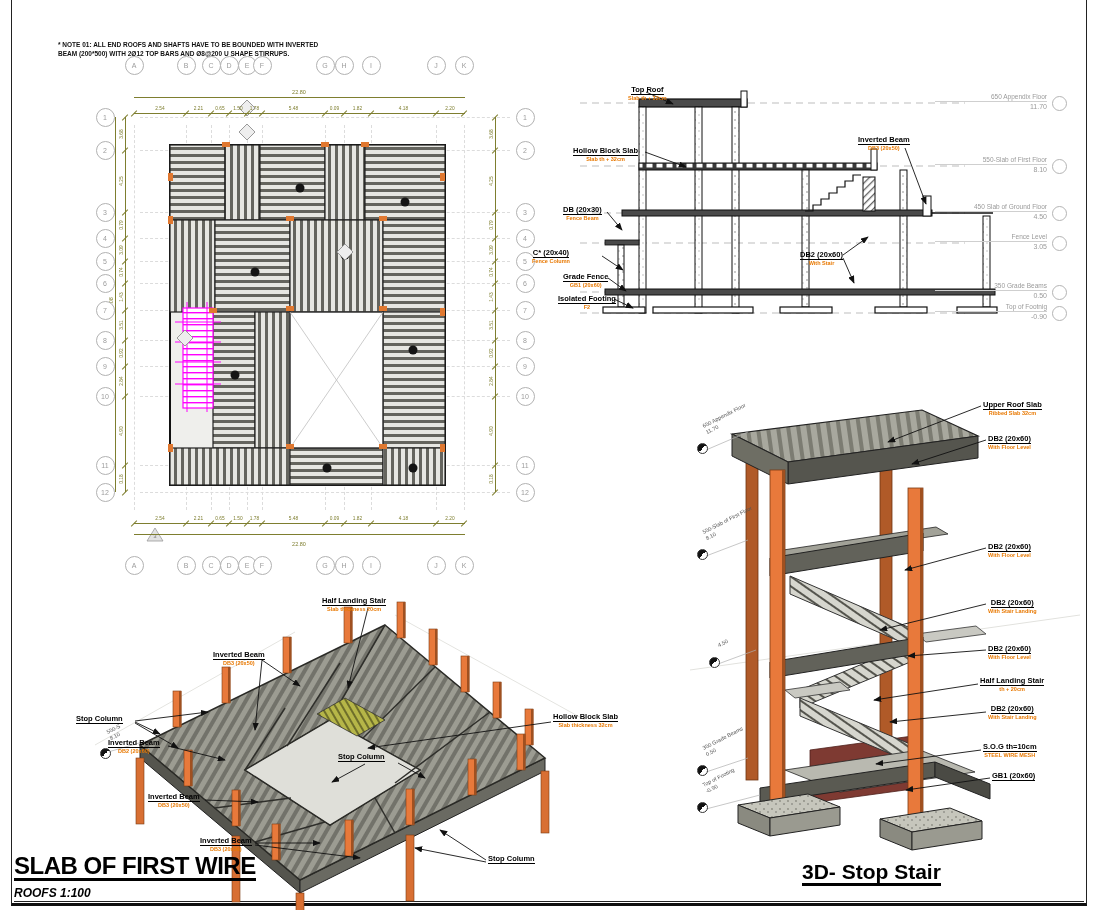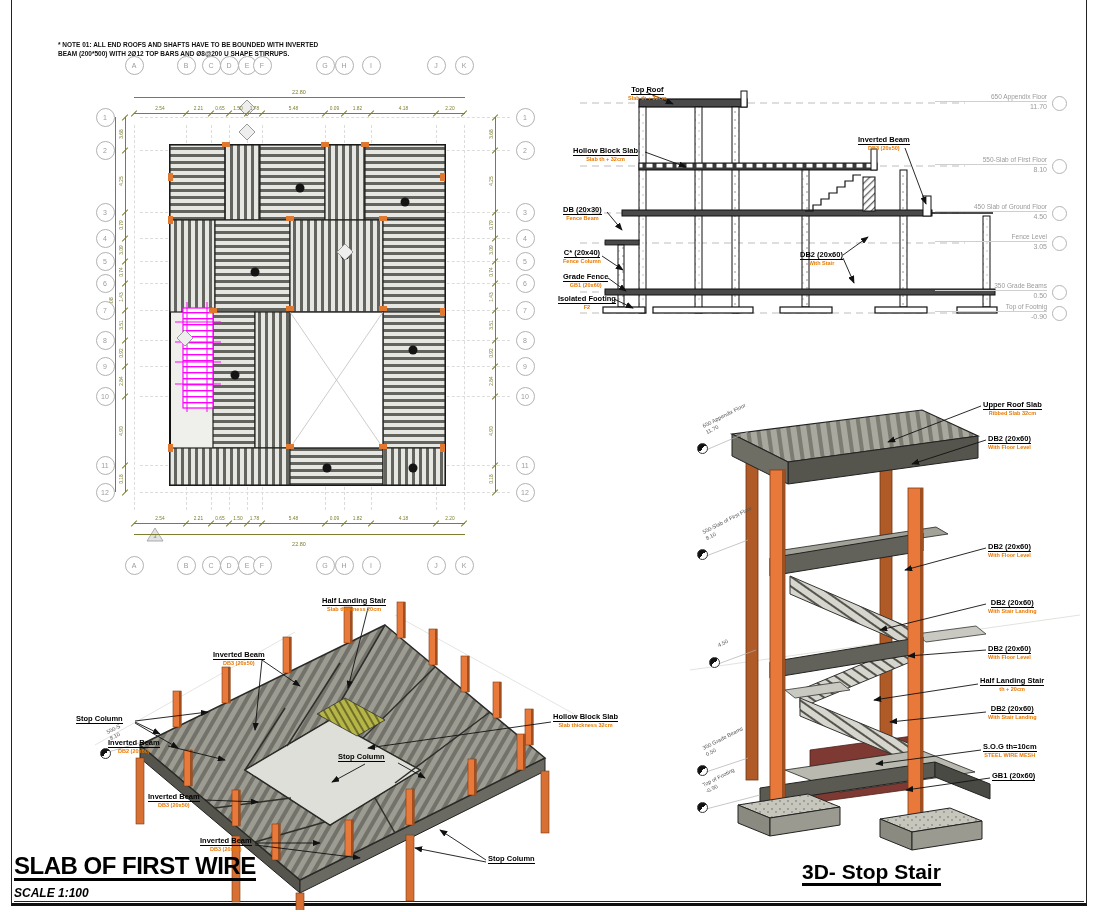--- a/index.html
+++ b/index.html
@@ -601,21 +601,21 @@
       <span class="s">Slab th + 32cm</span>
     </div>
   <div class="ann" style="left:573px;top:146px">
       <span class="t">Hollow Block Slab</span>
       <span class="s">Slab th + 32cm</span>
     </div>
   <div class="ann" style="left:563px;top:205px">
       <span class="t">DB (20x30)</span>
       <span class="s">Fence Beam</span>
     </div>
-  <div class="ann" style="left:563px;top:248px">
+  <div class="ann" style="left:532px;top:248px">
       <span class="t">C* (20x40)</span>
       <span class="s">Fence Column</span>
     </div>
   <div class="ann" style="left:563px;top:272px">
       <span class="t">Grade Fence</span>
       <span class="s">GB1 (20x60)</span>
     </div>
   <div class="ann" style="left:558px;top:294px">
       <span class="t">Isolated Footing</span>
       <span class="s">F2</span>
@@ -758,17 +758,17 @@
     </div>
   <div class="ldot" style="left:697px;top:802px"></div>
   <div class="lvl3d" style="left:708px;top:781px">
       <div>Top of Footing</div>
       <div>-0.90</div>
     </div>
 
   <div class="bigtitle" style="left:14px;top:852px;font-size:24px;letter-spacing:-0.5px">
     <span class="u">SLAB OF FIRST WIRE</span>
   </div>
-  <div class="scaletxt" style="left:14px;top:886px">SCALE 1:100</div>
+  <div class="scaletxt" style="left:14px;top:886px">ROOFS 1:100</div>
   <div class="bigtitle" style="left:802px;top:860px;font-size:21px">
     <span class="u">3D- Stop Stair</span>
   </div>
 </div>
 
 </body></html>

